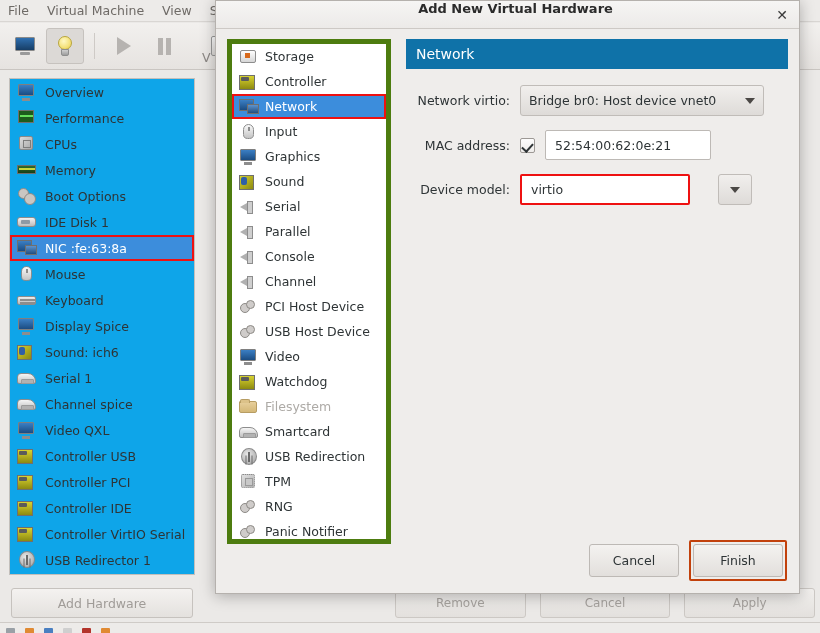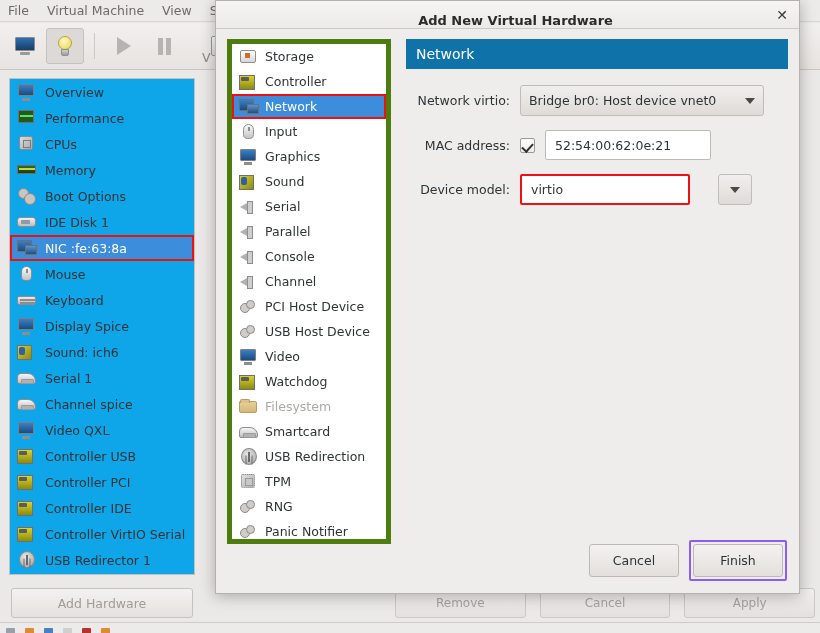--- a/index.html
+++ b/index.html
@@ -120,21 +120,21 @@
   
   .dialog {
     position: absolute; left: 215px; top: 0; width: 585px; height: 594px;
     background: #efedeb;
     border: 1px solid #b5b1ad;
     box-shadow: 0 2px 14px rgba(0,0,0,.28);
   }
   .dlg-title {
     height: 28px; background: linear-gradient(to bottom,#f6f5f4,#eceae8);
     border-bottom: 1px solid #cdc9c5;
-    display: flex; align-items: flex-end; justify-content: center; position: relative; padding-left: 16px;
+    display: flex; align-items: flex-start; justify-content: center; position: relative; padding-left: 16px;
   }
   .dlg-title .t { font-size: 13px; font-weight: bold; color: #2b2b2b; }
   .dlg-close {
     position: absolute; right: 8px; top: 5px; width: 18px; height: 18px;
     display: flex; align-items: center; justify-content: center;
     font-size: 14px; color: #3a3a3a; font-weight: bold;
   }
 
   .dev-list {
     position: absolute; left: 11px; top: 38px; width: 164px; height: 505px;
@@ -208,21 +208,21 @@
     position: absolute; right: 12px; bottom: 12px;
     display: flex; gap: 10px; align-items: center;
   }
   .dbtn {
     width: 90px; height: 33px;
     background: linear-gradient(to bottom,#f4f2f0,#e2dfdc);
     border: 1px solid #bdb9b5; border-radius: 3px;
     display: flex; align-items: center; justify-content: center;
     font-size: 12.5px; color: #2e3436;
   }
-  .dbtn-wrap.highlight { border: 2px solid #8b5cf6; border-radius: 2px; padding: 2px; }
+  .dbtn-wrap.highlight { border: 2px solid #c2410c; border-radius: 2px; padding: 2px; }
 
   
   .i-screen { position:absolute; left:1px; top:1px; width:16px; height:12px;
     background:linear-gradient(to bottom,#3b7fc4,#1b4c82); border:1.5px solid #7f7f7f; border-radius:1px;}
   .i-screen-foot { position:absolute; left:5px; bottom:0; width:8px; height:3px; background:#8d8d8d;}
   .i-green { position:absolute; left:1px; top:1px; width:16px;height:13px;
     background:#1d5c1d; border:1.5px solid #6f6f6f; }
   .i-green::after{content:"";position:absolute;left:1px;top:4px;width:13px;height:2px;background:#66e05c;}
   .i-cpu { position:absolute; left:2px; top:1px; width:14px;height:14px;
     background:linear-gradient(135deg,#dcdcdc,#a8a8a8); border:1.5px solid #8a8a8a; border-radius:2px;}

